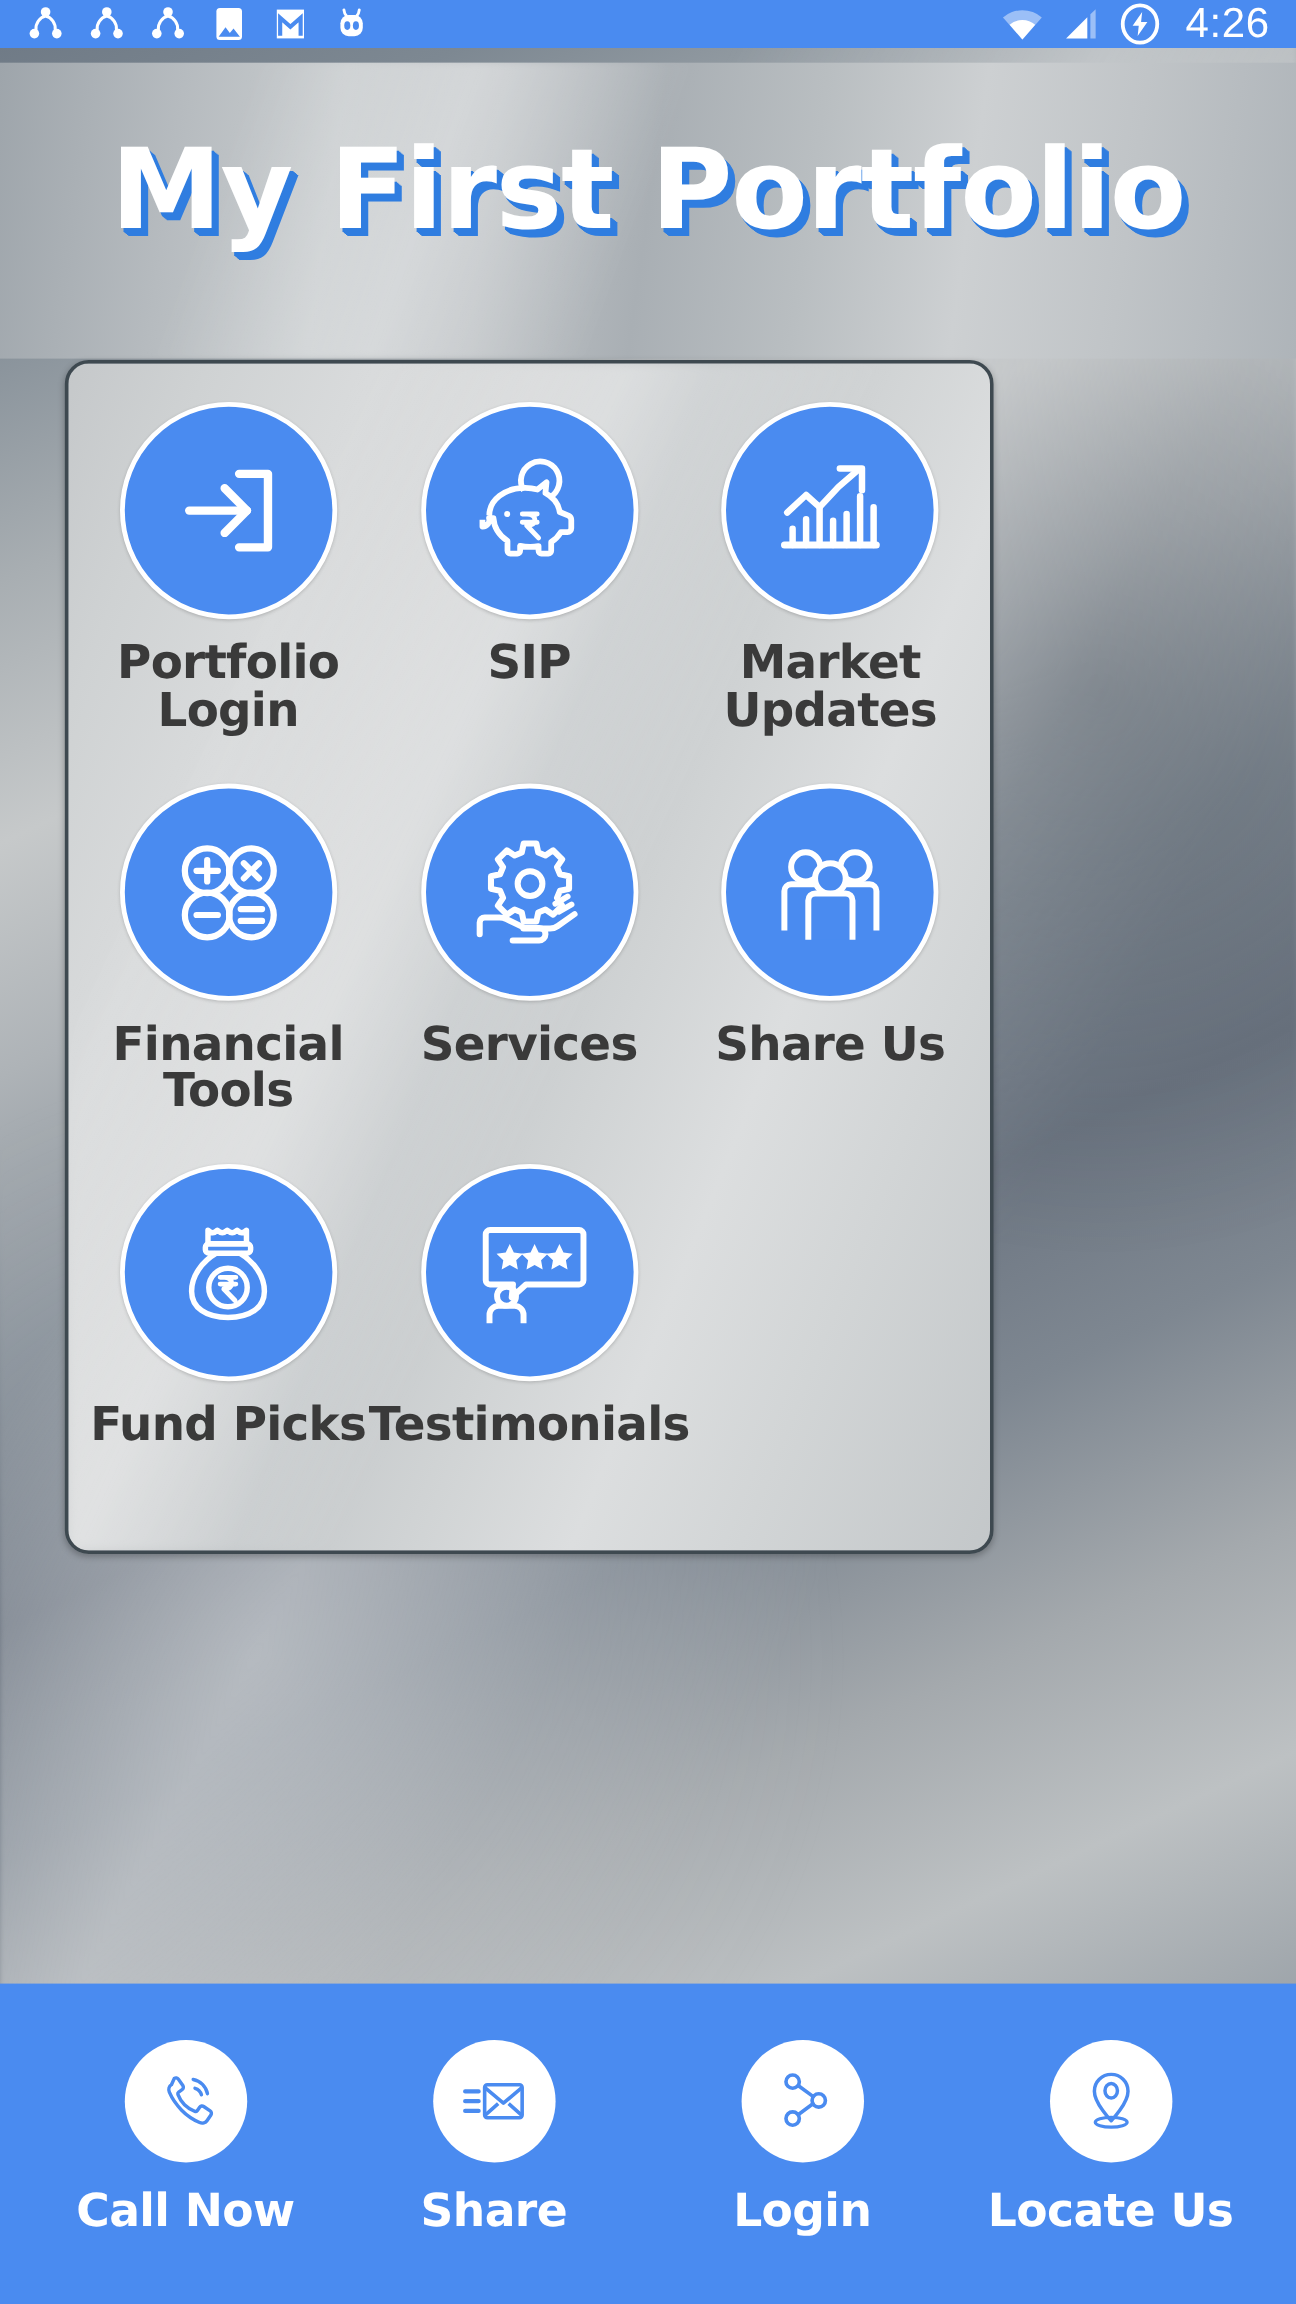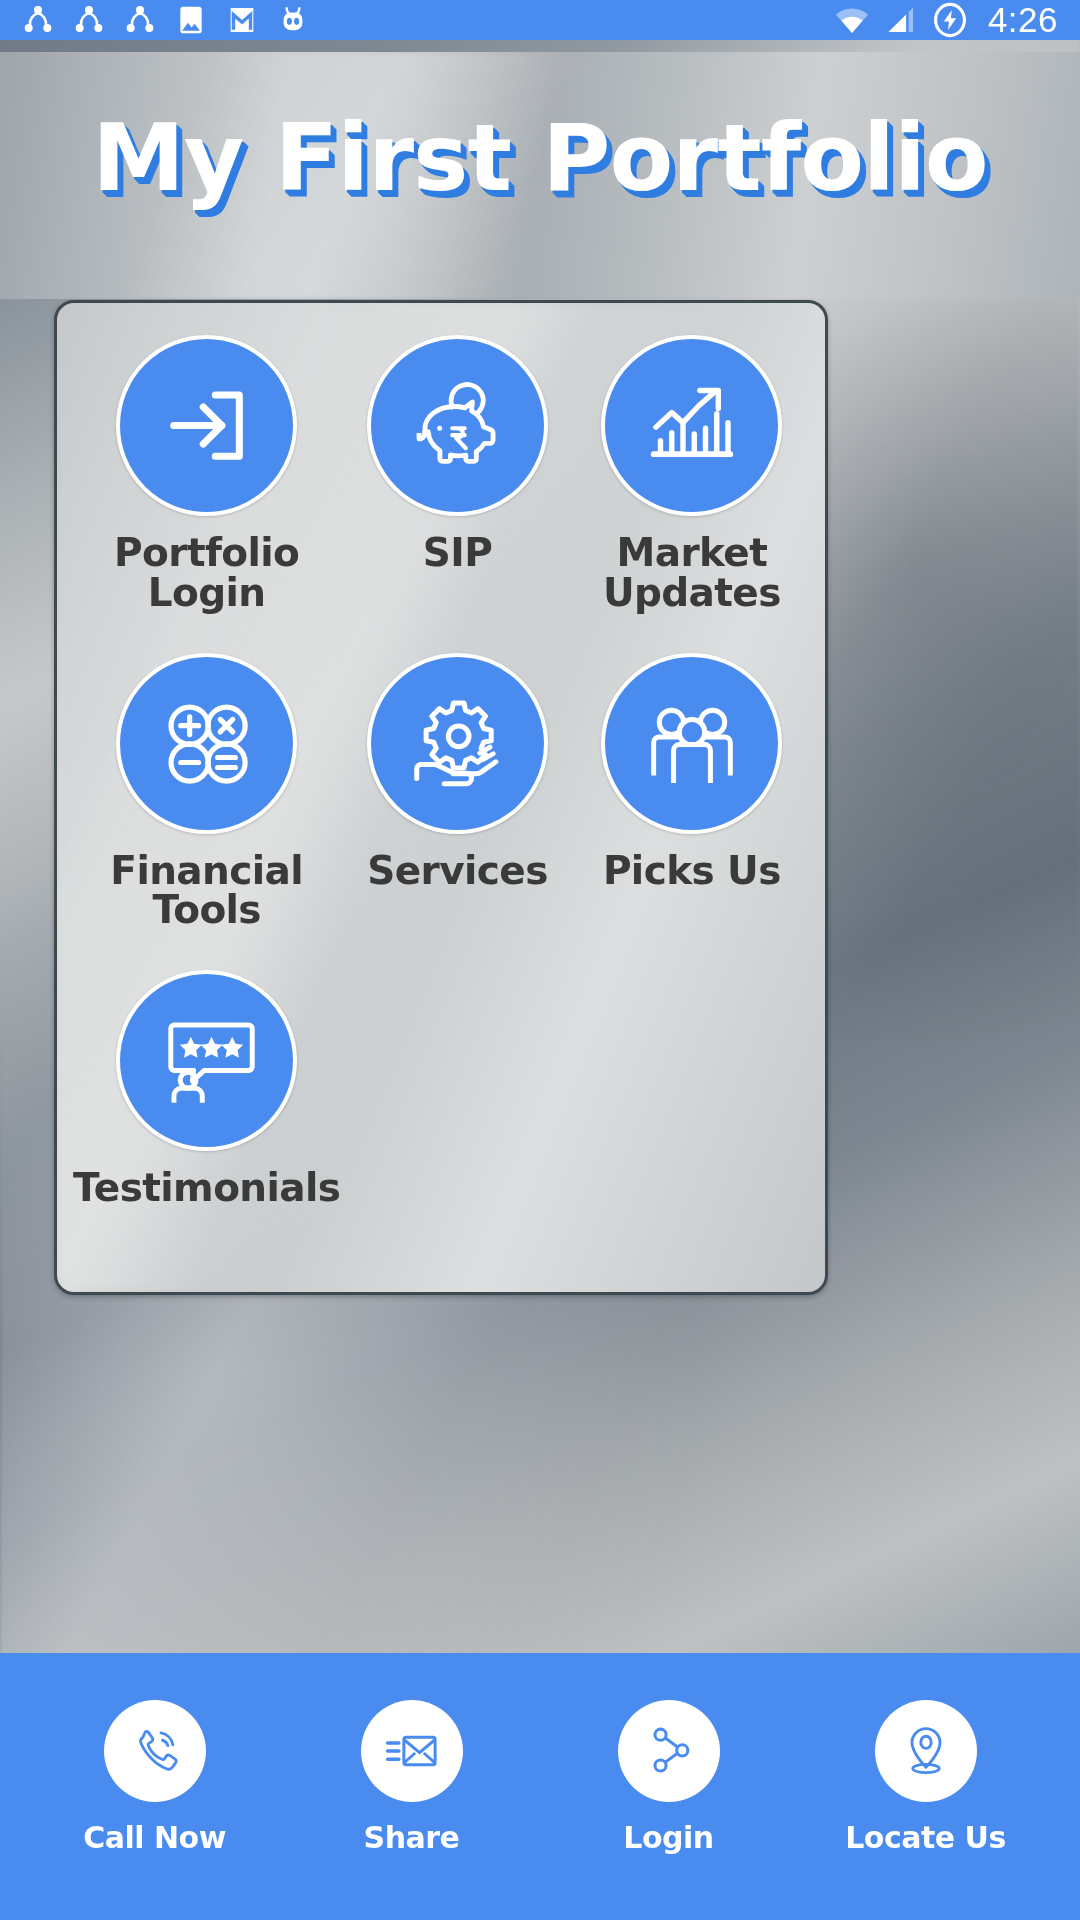--- a/index.html
+++ b/index.html
@@ -185,21 +185,21 @@
     width:102px; height:102px;
     border-radius:50%;
     background:#ffffff;
     display:flex; align-items:center; justify-content:center;
     flex:none;
   }
   .bb-circle svg { display:block; }
   .bb-label {
     margin-top:18px;
     color:#ffffff;
-    font-size:30px;
+    font-size:38px;
     font-weight:700;
     font-family:"DejaVu Sans", sans-serif;
     letter-spacing:-.5px;
     white-space:nowrap;
     text-align:center;
   }
 </style>
 </head>
 <body>
 
@@ -350,23 +350,35 @@
         <div class="tile-circle">
           <svg width="104" height="104" viewBox="0 0 48 48">
             <circle cx="14.5" cy="14.5" r="5.6" fill="none" stroke="#fff" stroke-width="2.3"></circle>
             <path d="M6.3 39V23.8a2.6 2.6 0 0 1 2.6-2.6h11.2a2.6 2.6 0 0 1 2.6 2.6V39" fill="none" stroke="#fff" stroke-width="2.3" stroke-linejoin="round"></path>
             <circle cx="33.5" cy="14.5" r="5.6" fill="none" stroke="#fff" stroke-width="2.3"></circle>
             <path d="M25.3 39V23.8a2.6 2.6 0 0 1 2.6-2.6h11.2a2.6 2.6 0 0 1 2.6 2.6V39" fill="none" stroke="#fff" stroke-width="2.3" stroke-linejoin="round"></path>
             <circle cx="24" cy="19" r="5.9" fill="#4a8bf0" stroke="#fff" stroke-width="2.3"></circle>
             <path d="M15.5 42.5V27.4a2.7 2.7 0 0 1 2.7-2.7h11.6a2.7 2.7 0 0 1 2.7 2.7v15.1" fill="#4a8bf0" stroke="#fff" stroke-width="2.3" stroke-linejoin="round"></path>
           </svg>
         </div>
-        <div class="tile-label">Picks Us</div>
-      </div>
-
+        <div class="tile-label">Share Us</div>
+      </div>
+
+      <div class="tile">
+        <div class="tile-circle">
+          <svg width="104" height="104" viewBox="0 0 48 48">
+            <path d="M16.3 7.5c1.3 1.3 2.3 1.3 3.6 0 1.4 1.3 2.4 1.3 3.8 0 1.4 1.3 2.4 1.3 3.8 0 1.3 1.3 2.3 1.3 3.6 0v5.2H16.3z" fill="none" stroke="#fff" stroke-width="2.1" stroke-linejoin="round"></path>
+            <rect x="15.3" y="12.7" width="17.4" height="3.6" rx="1.3" fill="none" stroke="#fff" stroke-width="2.1"></rect>
+            <path d="M19.5 16.3c-5.4 3.2-9.5 8.6-9.5 14.6 0 6.4 5.6 10.1 14 10.1s14-3.7 14-10.1c0-6-4.1-11.4-9.5-14.6" fill="none" stroke="#fff" stroke-width="2.1" stroke-linejoin="round"></path>
+            <circle cx="24" cy="29.5" r="7.4" fill="none" stroke="#fff" stroke-width="2.1"></circle>
+            <path d="M21 25.6h6M21 28.2h6M22.5 25.6c2 0 2.9 1 2.9 2.3s-1.1 2.2-3 2.2l4.3 4.4" fill="none" stroke="#fff" stroke-width="1.9" stroke-linecap="round" stroke-linejoin="round"></path>
+          </svg>
+        </div>
+        <div class="tile-label">Fund Picks</div>
+      </div>
 
       <div class="tile">
         <div class="tile-circle">
           <svg width="108" height="108" viewBox="0 0 48 48">
             <path d="M9.5 8h33a1.6 1.6 0 0 1 1.6 1.6v17a1.6 1.6 0 0 1-1.6 1.6H22.8l-5.3 4.8.5-4.8H9.5A1.6 1.6 0 0 1 7.9 26.6v-17A1.6 1.6 0 0 1 9.5 8z" fill="none" stroke="#fff" stroke-width="2.2" stroke-linejoin="round"></path>
             <path d="M16.8 13.2l1.5 3.1 3.4.5-2.5 2.4.6 3.4-3-1.6-3 1.6.6-3.4-2.5-2.4 3.4-.5z" fill="#fff"></path>
             <path d="M26 13.2l1.5 3.1 3.4.5-2.5 2.4.6 3.4-3-1.6-3 1.6.6-3.4-2.5-2.4 3.4-.5z" fill="#fff"></path>
             <path d="M35.2 13.2l1.5 3.1 3.4.5-2.5 2.4.6 3.4-3-1.6-3 1.6.6-3.4-2.5-2.4 3.4-.5z" fill="#fff"></path>
             <circle cx="15.6" cy="32.5" r="3.5" fill="none" stroke="#fff" stroke-width="2.2"></circle>
             <path d="M9.3 42.5v-3.1a3.3 3.3 0 0 1 3.3-3.3h6a3.3 3.3 0 0 1 3.3 3.3v3.1" fill="none" stroke="#fff" stroke-width="2.2" stroke-linejoin="round"></path>

